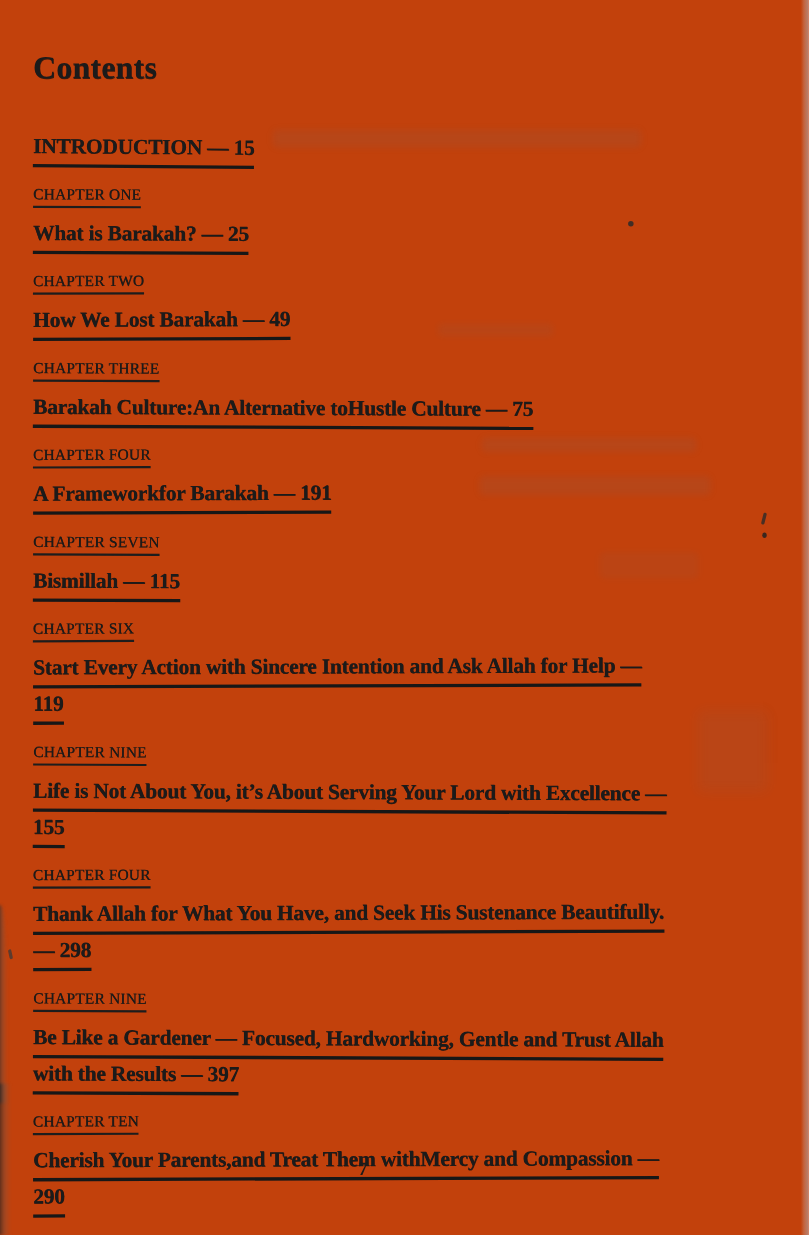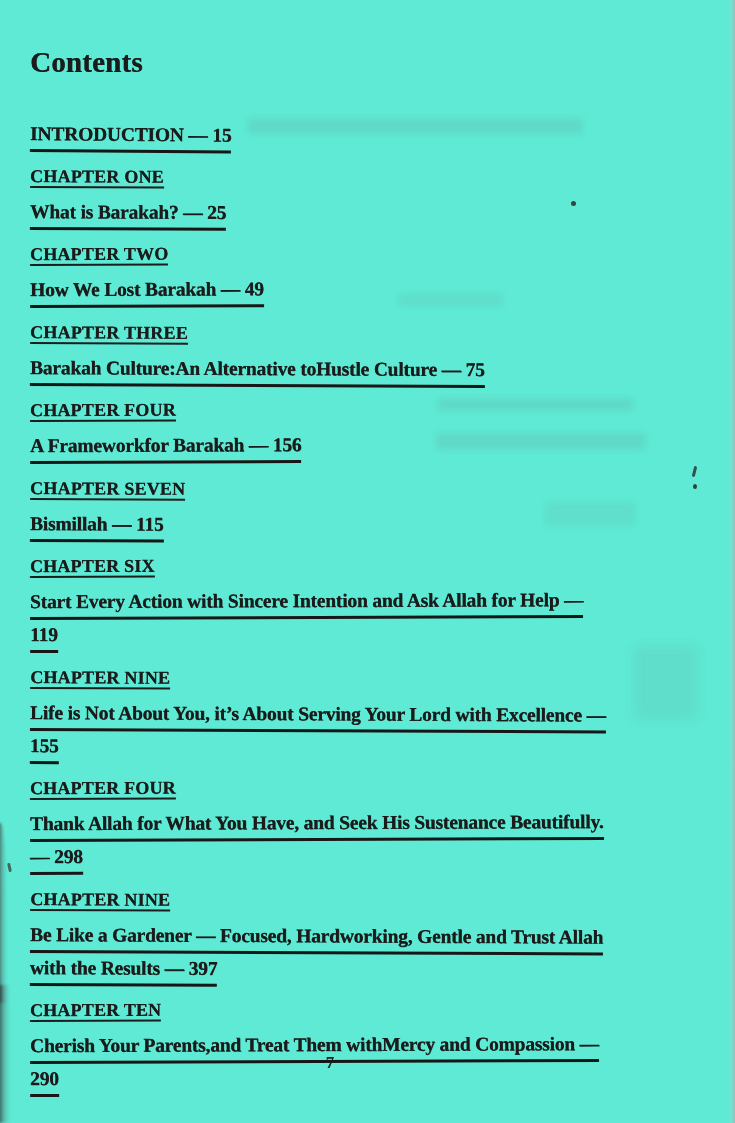--- a/index.html
+++ b/index.html
@@ -4,21 +4,21 @@
 <style>
   html, body { margin: 0; padding: 0; }
   body {
     width: 735px; height: 1123px;
     background: #e9e9ea;
     font-family: "Liberation Serif", serif;
   }
   .page {
     position: relative;
     width: 735px; height: 1123px;
-    background: #5eead4;
+    background: #c2410c;
     overflow: hidden;
     color: #1b1b1b;
   }
   .content {
     position: absolute;
     left: 30px; top: 46px;
     width: 645px;
   }
   .page-title {
     font-size: 29px;
@@ -30,22 +30,22 @@
   .toc-entry {
     margin-bottom: 16px;
     transform-origin: left center;
   }
   .toc-entry:nth-child(odd)  { transform: rotate(-0.2deg); }
   .toc-entry:nth-child(even) { transform: rotate(0.25deg); }
   .toc-entry:nth-child(1)    { transform: rotate(0.45deg); }
   .chapter-label-row { margin-bottom: 9px; line-height: 17px; }
   .cl {
     display: inline-block;
-    font-size: 18px;
-    font-weight: bold;
+    font-size: 14px;
+    font-weight: normal;
     letter-spacing: 0.2px;
     border-bottom: 2px solid #1d1d1d;
     padding-bottom: 1px;
     text-shadow: 0.3px 0.3px 0.4px rgba(15,15,15,0.8);
   }
   .title-line { line-height: 30px; }
   .tl {
     display: inline-block;
     font-size: 19.5px;
     font-weight: bold;
@@ -132,21 +132,21 @@
       <div class="title-lines">
             <div class="title-line"><span class="tl">Barakah Culture:An Alternative toHustle Culture — 75</span></div>
           </div>
     </div>
 
     <div class="toc-entry">
       <div class="chapter-label-row">
         <span class="cl">CHAPTER FOUR</span>
       </div>
       <div class="title-lines">
-            <div class="title-line"><span class="tl">A Frameworkfor Barakah — 156</span></div>
+            <div class="title-line"><span class="tl">A Frameworkfor Barakah — 191</span></div>
           </div>
     </div>
 
     <div class="toc-entry">
       <div class="chapter-label-row">
         <span class="cl">CHAPTER SEVEN</span>
       </div>
       <div class="title-lines">
             <div class="title-line"><span class="tl">Bismillah — 115</span></div>
           </div>

